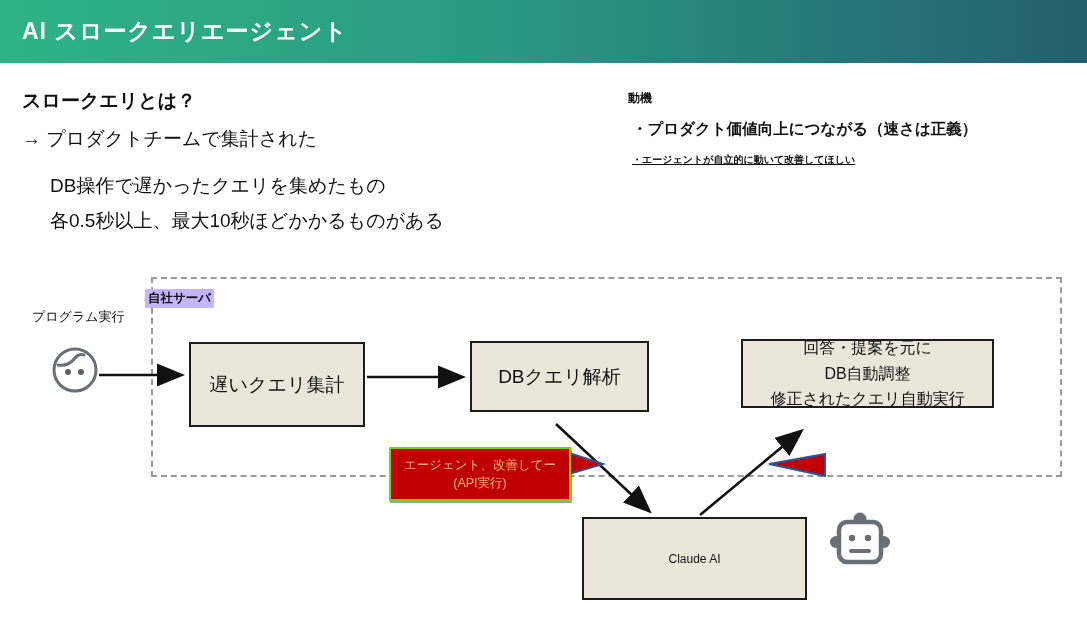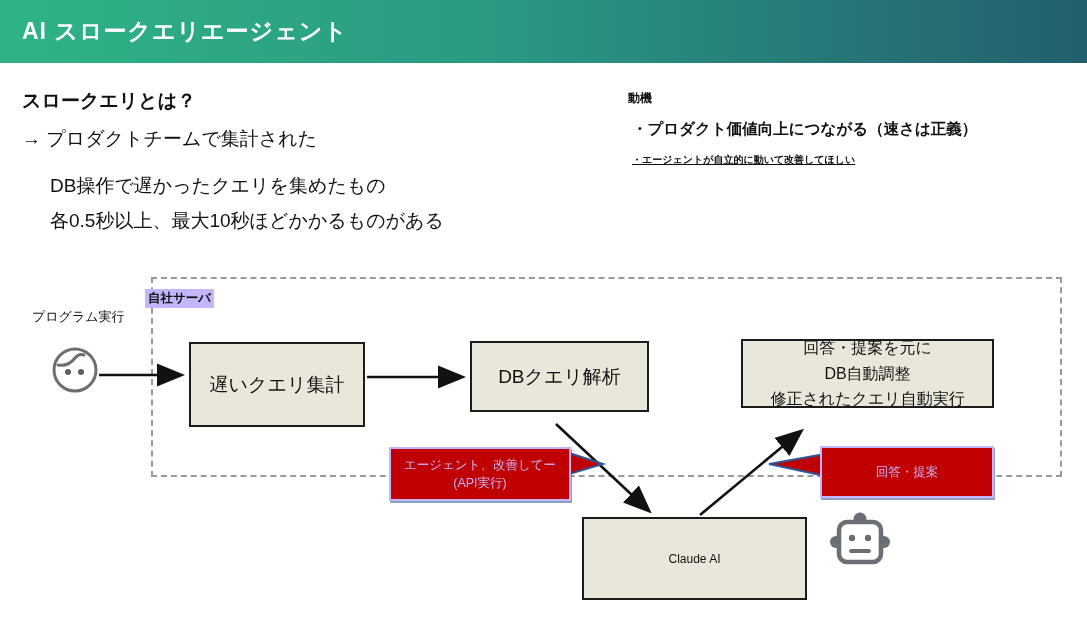--- a/index.html
+++ b/index.html
@@ -52,22 +52,22 @@
     display: flex; flex-direction: column; align-items: center; justify-content: center;
     text-align: center; color: #111;
   }
   .box-slow   { left: 189px; top: 335px; width: 176px; height: 85px; font-size: 19px; margin-top: 7px; }
   .box-db     { left: 470px; top: 341px; width: 179px; height: 71px; font-size: 19px; }
   .box-tune   { left: 741px; top: 339px; width: 253px; height: 69px; font-size: 16px; line-height: 1.6; }
   .box-claude { left: 582px; top: 517px; width: 225px; height: 83px; font-size: 12px; }
 
   
   .callout {
-    position: absolute; background: #c00000; border: 2px solid #c4b5fd;
-    color: #c4b5fd; display: flex; flex-direction: column; 
+    position: absolute; background: #c00000; border: 2px solid #84cc16;
+    color: #fdba74; display: flex; flex-direction: column; 
     justify-content: center; text-align: center; font-size: 12.5px; line-height: 1.45;
     box-shadow: 1px 2px 0 rgba(46,85,150,0.55);
   }
   .callout-request  { left: 389px; top: 447px; width: 182px; height: 54px; }
   .callout-response { left: 820px; top: 446px; width: 174px; height: 52px; }
 
   .arrow-layer { position: absolute; left: 0; top: 0; width: 1087px; height: 620px; pointer-events: none; }
   .robot-icon { position: absolute; left: 826px; top: 506px; width: 68px; height: 68px; }
 </style>
 </head>
@@ -130,23 +130,20 @@
     <line x1="700" y1="515" x2="800" y2="432" stroke="#111111" stroke-width="2.6" marker-end="url(#ah)"></line>
 
     <polygon points="566,452 603,464 566,475" fill="#c00000" stroke="#2e5596" stroke-width="2"></polygon>
     <polygon points="825,454 769,464 825,476" fill="#c00000" stroke="#2e5596" stroke-width="2"></polygon>
   </svg>
 
   <div class="callout callout-request">
     <span>エージェント、改善してー</span>
     <span>(API実行)</span>
   </div>
-  <div class="callout callout-response">
-    <span>回答・提案</span>
-  </div>
 
   <svg class="robot-icon" viewBox="0 0 68 68">
     <circle cx="34" cy="13" r="6.5" fill="#6a6f75"></circle>
     <circle cx="10" cy="36" r="6" fill="#6a6f75"></circle>
     <circle cx="58" cy="36" r="6" fill="#6a6f75"></circle>
     <rect x="13" y="16" width="42" height="40" rx="8" fill="#ffffff" stroke="#6a6f75" stroke-width="4.5"></rect>
     <circle cx="26" cy="32" r="3.2" fill="#6a6f75"></circle>
     <circle cx="42" cy="32" r="3.2" fill="#6a6f75"></circle>
     <line x1="25" y1="45" x2="43" y2="45" stroke="#6a6f75" stroke-width="4" stroke-linecap="round"></line>
   </svg>

